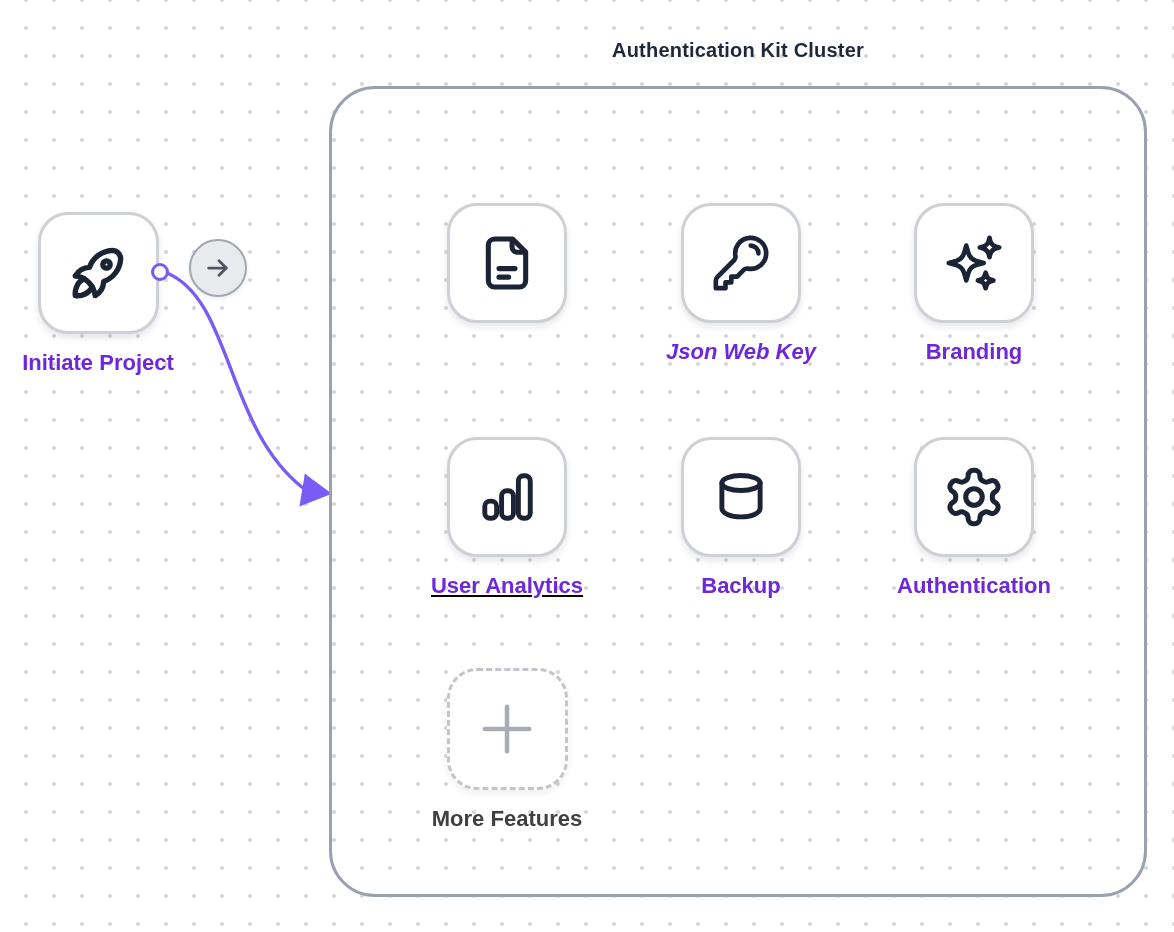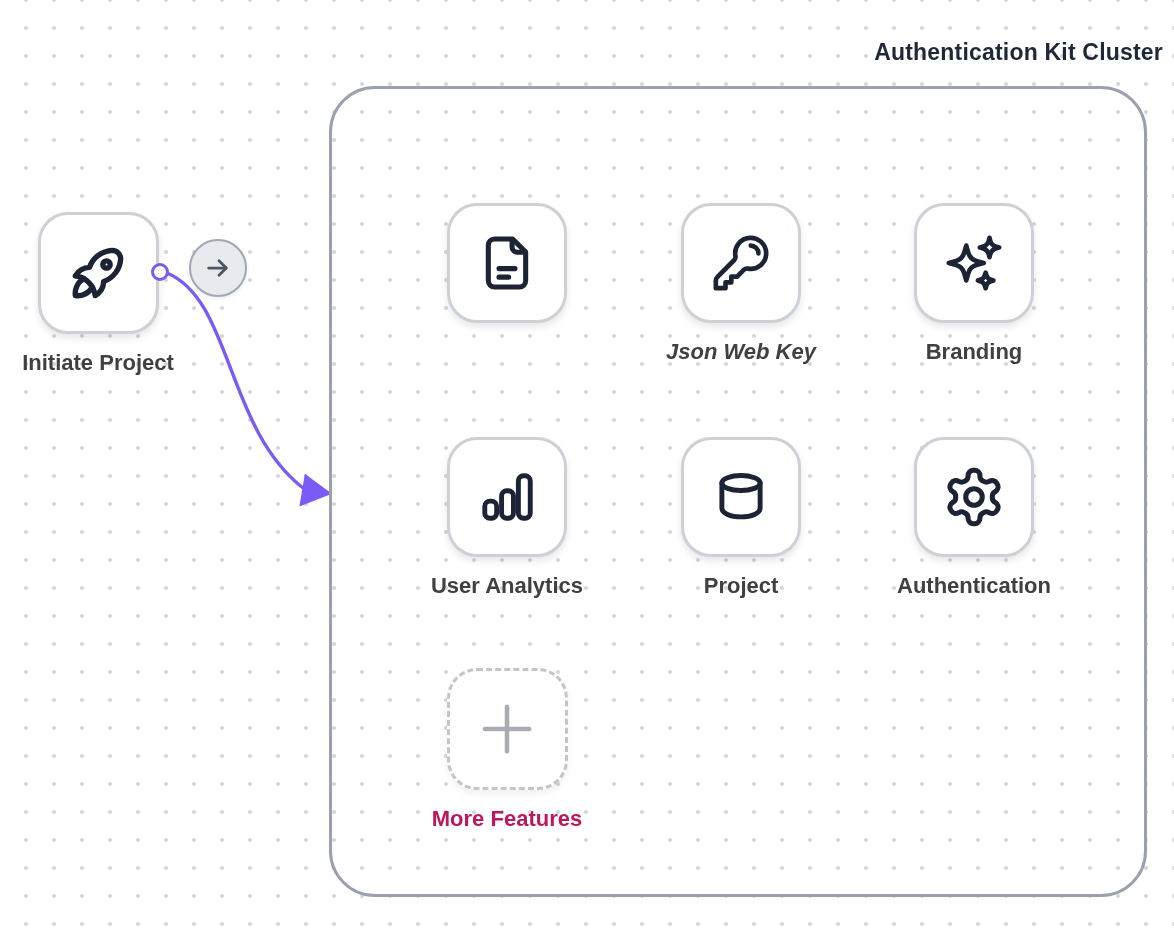--- a/index.html
+++ b/index.html
@@ -10,22 +10,22 @@
     font-family: "Liberation Sans", sans-serif;
     overflow: hidden;
   }
   .dot-grid {
     position:absolute; inset:0;
     background-image: radial-gradient(circle, #d7d8dc 1.7px, transparent 2.3px);
     background-size: 28px 28px;
     background-position: 12px 14px;
   }
   .cluster-title {
-    position:absolute; left:345px; top:39px; width:818px;
-    text-align:right; font-size:23px; font-weight:bold; color:#1f2838;
+    position:absolute; left:329px; top:39px; width:818px;
+    text-align:center; font-size:20px; font-weight:bold; color:#1f2838;
     letter-spacing:0.2px;
   }
   .cluster-box {
     position:absolute; left:329px; top:86px; width:818px; height:811px;
     border:3.5px solid #9aa0ad; border-radius:46px;
     background: transparent;
   }
   .cell {
     position:absolute; width:220px;
     display:flex; flex-direction:column; align-items:center;
@@ -33,29 +33,29 @@
   .card {
     width:120px; height:120px;
     background:#ffffff;
     border:3px solid #cdd0d5;
     border-radius:30px;
     display:flex; align-items:center; justify-content:center;
     box-shadow: 0 4px 7px rgba(16,24,40,0.10);
   }
   .card svg { stroke:#1b2334; fill:none; stroke-linecap:round; stroke-linejoin:round; }
   .cell-label {
-    margin-top:16px; font-size:22px; font-weight:bold; color:#404040;
+    margin-top:16px; font-size:22px; font-weight:bold; color:#6d28d9;
     text-align:center; white-space:nowrap;
   }
   .card.dashed {
     border:3.5px dashed #c3c5ca;
     box-shadow: 0 4px 7px rgba(16,24,40,0.06);
   }
   .card.dashed svg { stroke:#a9adb3; }
-  .cell-label.muted { color:#be185d;text-align:right; }
+  .cell-label.muted { color:#404040;text-align:right; }
   .round-button {
     position:absolute; left:189px; top:239px; width:58px; height:58px;
     border-radius:50%;
     background:#e8eaee;
     border:2.5px solid #a2a8b2;
     display:flex; align-items:center; justify-content:center;
     box-shadow: 0 2px 4px rgba(16,24,40,0.08);
   }
   .round-button svg { stroke:#4d5563; fill:none; stroke-linecap:round; stroke-linejoin:round; }
   .edge-layer { position:absolute; inset:0; pointer-events:none; }
@@ -121,39 +121,39 @@
   <div class="card">
     <svg width="62" height="62" viewBox="0 0 24 24" stroke-width="1.8">
       <path d="M9.813 15.904L9 18.75l-.813-2.846a4.5 4.5 0 0 0-3.09-3.09L2.25 12l2.846-.813a4.5 4.5 0 0 0 3.09-3.09L9 5.25l.813 2.846a4.5 4.5 0 0 0 3.09 3.09L15.75 12l-2.846.813a4.5 4.5 0 0 0-3.09 3.09z"></path>
       <path d="M18.259 8.715L18 9.75l-.259-1.035a3.375 3.375 0 0 0-2.455-2.456L14.25 6l1.036-.259a3.375 3.375 0 0 0 2.455-2.456L18 2.25l.259 1.035a3.375 3.375 0 0 0 2.456 2.456L21.75 6l-1.035.259a3.375 3.375 0 0 0-2.456 2.456z"></path>
       <path d="M16.894 20.567L16.5 21.75l-.394-1.183a2.25 2.25 0 0 0-1.423-1.423L13.5 18.75l1.183-.394a2.25 2.25 0 0 0 1.423-1.423l.394-1.183.394 1.183a2.25 2.25 0 0 0 1.423 1.423l1.183.394-1.183.394a2.25 2.25 0 0 0-1.423 1.423z"></path>
     </svg>
   </div>
   <div class="cell-label">Branding</div>
 </div>
 
-<div class="cell" style="left:397px; top:437px;">
+<div class="cell" style="left:397px; top:437px;text-decoration:underline;">
   <div class="card">
     <svg width="62" height="62" viewBox="0 0 24 24" stroke-width="1.9">
       <rect x="3.4" y="13.6" width="4.6" height="6.6" rx="2"></rect>
       <rect x="9.9" y="9.6" width="4.6" height="10.6" rx="2"></rect>
       <rect x="16.4" y="3.8" width="4.6" height="16.4" rx="2"></rect>
     </svg>
   </div>
   <div class="cell-label">User Analytics</div>
 </div>
 
 <div class="cell" style="left:631px; top:437px;">
   <div class="card">
     <svg width="62" height="62" viewBox="0 0 24 24" stroke-width="1.9">
       <ellipse cx="12" cy="6.6" rx="7.4" ry="2.9"></ellipse>
       <path d="M4.6 6.6v9.7c0 2 3.3 3.4 7.4 3.4s7.4-1.4 7.4-3.4V6.6"></path>
     </svg>
   </div>
-  <div class="cell-label">Project</div>
+  <div class="cell-label">Backup</div>
 </div>
 
 <div class="cell" style="left:864px; top:437px;">
   <div class="card">
     <svg width="64" height="64" viewBox="0 0 24 24" stroke-width="1.9">
       <path d="M12.22 2h-.44a2 2 0 0 0-2 2v.18a2 2 0 0 1-1 1.73l-.43.25a2 2 0 0 1-2 0l-.15-.08a2 2 0 0 0-2.73.73l-.22.38a2 2 0 0 0 .73 2.73l.15.1a2 2 0 0 1 1 1.72v.51a2 2 0 0 1-1 1.74l-.15.09a2 2 0 0 0-.73 2.73l.22.38a2 2 0 0 0 2.73.73l.15-.08a2 2 0 0 1 2 0l.43.25a2 2 0 0 1 1 1.73V20a2 2 0 0 0 2 2h.44a2 2 0 0 0 2-2v-.18a2 2 0 0 1 1-1.73l.43-.25a2 2 0 0 1 2 0l.15.08a2 2 0 0 0 2.73-.73l.22-.39a2 2 0 0 0-.73-2.73l-.15-.08a2 2 0 0 1-1-1.74v-.5a2 2 0 0 1 1-1.74l.15-.09a2 2 0 0 0 .73-2.73l-.22-.38a2 2 0 0 0-2.73-.73l-.15.08a2 2 0 0 1-2 0l-.43-.25a2 2 0 0 1-1-1.73V4a2 2 0 0 0-2-2z"></path>
       <circle cx="12" cy="12" r="3.1"></circle>
     </svg>
   </div>
   <div class="cell-label">Authentication</div>

